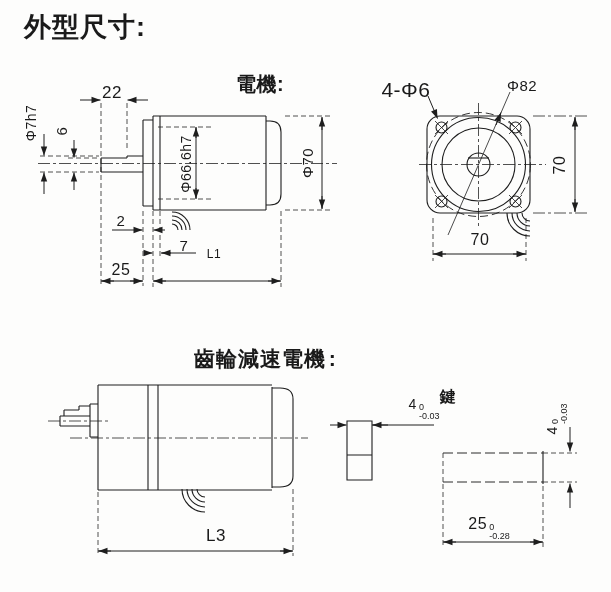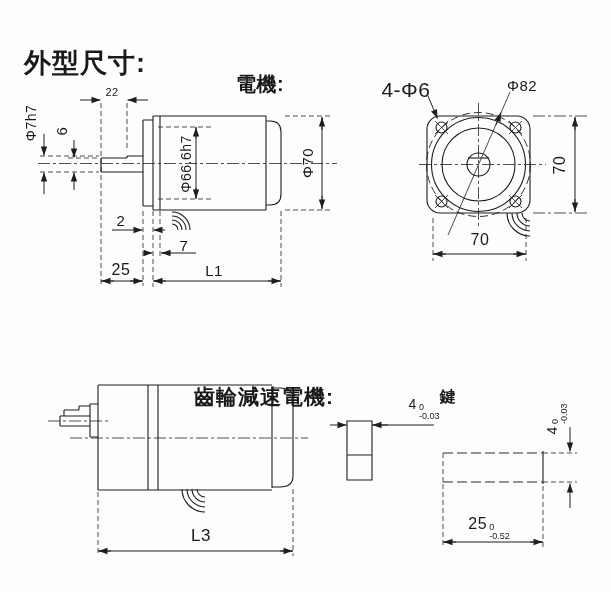--- a/index.html
+++ b/index.html
@@ -6,21 +6,21 @@
   #canvas{
     position:relative;width:611px;height:592px;background:#fdfdfc;overflow:hidden;
     font-family:"Liberation Sans",sans-serif;color:#1a1a1a;
   }
   svg{position:absolute;left:0;top:0;}
   .lbl{
     position:absolute;white-space:nowrap;color:#1a1a1a;
     transform:translate(-50%,-50%);line-height:1;letter-spacing:.5px;
   }
   .rot{transform:translate(-50%,-50%) rotate(-90deg);}
-  .tl{transform:none;letter-spacing:1px;margin-top:36px;}
+  .tl{transform:none;letter-spacing:1px;}
   .b{font-weight:bold;}
   .stack{
     display:inline-flex;flex-direction:column;align-items:flex-start;
     font-size:9px;line-height:8.5px;margin-left:2px;vertical-align:-1px;letter-spacing:0;
   }
 </style>
 </head>
 <body>
 
 <div id="canvas">
@@ -163,53 +163,53 @@
     <path d="M570,427 L570,451.5" marker-end="url(#ah)"></path>
     <path d="M570,508 L570,483.5" marker-end="url(#ah)"></path>
     <path d="M456,542 L443.5,542" marker-end="url(#ah)"></path>
     <path d="M530,542 L542.5,542" marker-end="url(#ah)"></path>
   </g>
 </svg>
 
 <div class="lbl tl b" style="left:24px;top:14px;font-size:27px;">外型尺寸:</div>
 
 <div class="lbl b" style="left:260px;top:84px;font-size:20px;">電機:</div>
-<div class="lbl" style="left:112px;top:92px;font-size:11px;">22</div>
+<div class="lbl" style="left:112px;top:92px;font-size:17px;">22</div>
 <div class="lbl rot" style="left:31px;top:123px;font-size:14px;">Φ7h7</div>
 <div class="lbl rot" style="left:61px;top:131px;font-size:15px;">6</div>
 <div class="lbl rot" style="left:186px;top:164px;font-size:14px;">Φ66.6h7</div>
 <div class="lbl rot" style="left:307px;top:163px;font-size:15px;">Φ70</div>
 <div class="lbl" style="left:121px;top:220px;font-size:15px;">2</div>
 <div class="lbl" style="left:184px;top:245px;font-size:15px;">7</div>
 <div class="lbl" style="left:121px;top:270px;font-size:16px;">25</div>
-<div class="lbl" style="left:214px;top:270px;font-size:15px;">L1</div>
+<div class="lbl" style="left:214px;top:254px;font-size:12px;">L1</div>
 
 <div class="lbl" style="left:406px;top:89px;font-size:21px;">4-Φ6</div>
 <div class="lbl" style="left:522px;top:85px;font-size:15px;text-align:right;">Φ82</div>
 <div class="lbl" style="left:480px;top:240px;font-size:16px;">70</div>
 <div class="lbl rot" style="left:560px;top:165px;font-size:16px;">70</div>
 
-<div class="lbl tl b" style="left:194px;top:350px;font-size:21px;">齒輪減速電機:</div>
-<div class="lbl" style="left:201px;top:535px;font-size:17px;">L3</div>
+<div class="lbl tl b" style="left:194px;top:350px;font-size:21px;font-family:Liberation Mono, monospace;">齒輪減速電機:</div>
+<div class="lbl" style="left:216px;top:535px;font-size:17px;">L3</div>
 <div class="lbl b" style="left:448px;top:397px;font-size:16px;">鍵</div>
 
 <div class="lbl" style="left:424px;top:408px;font-size:14px;">
   <span>4</span><span class="stack">
         <span>0</span>
         <span>-0.03</span>
       </span>
 </div>
 
 <div class="lbl rot" style="left:556px;top:419px;font-size:14px;">
   <span>4</span><span class="stack">
         <span>0</span>
         <span>-0.03</span>
       </span>
 </div>
 
 <div class="lbl" style="left:489px;top:528px;font-size:16px;">
   <span>25</span><span class="stack">
         <span>0</span>
-        <span>-0.52</span>
+        <span>-0.28</span>
       </span>
 </div>
 
 </div>
 
 </body></html>

